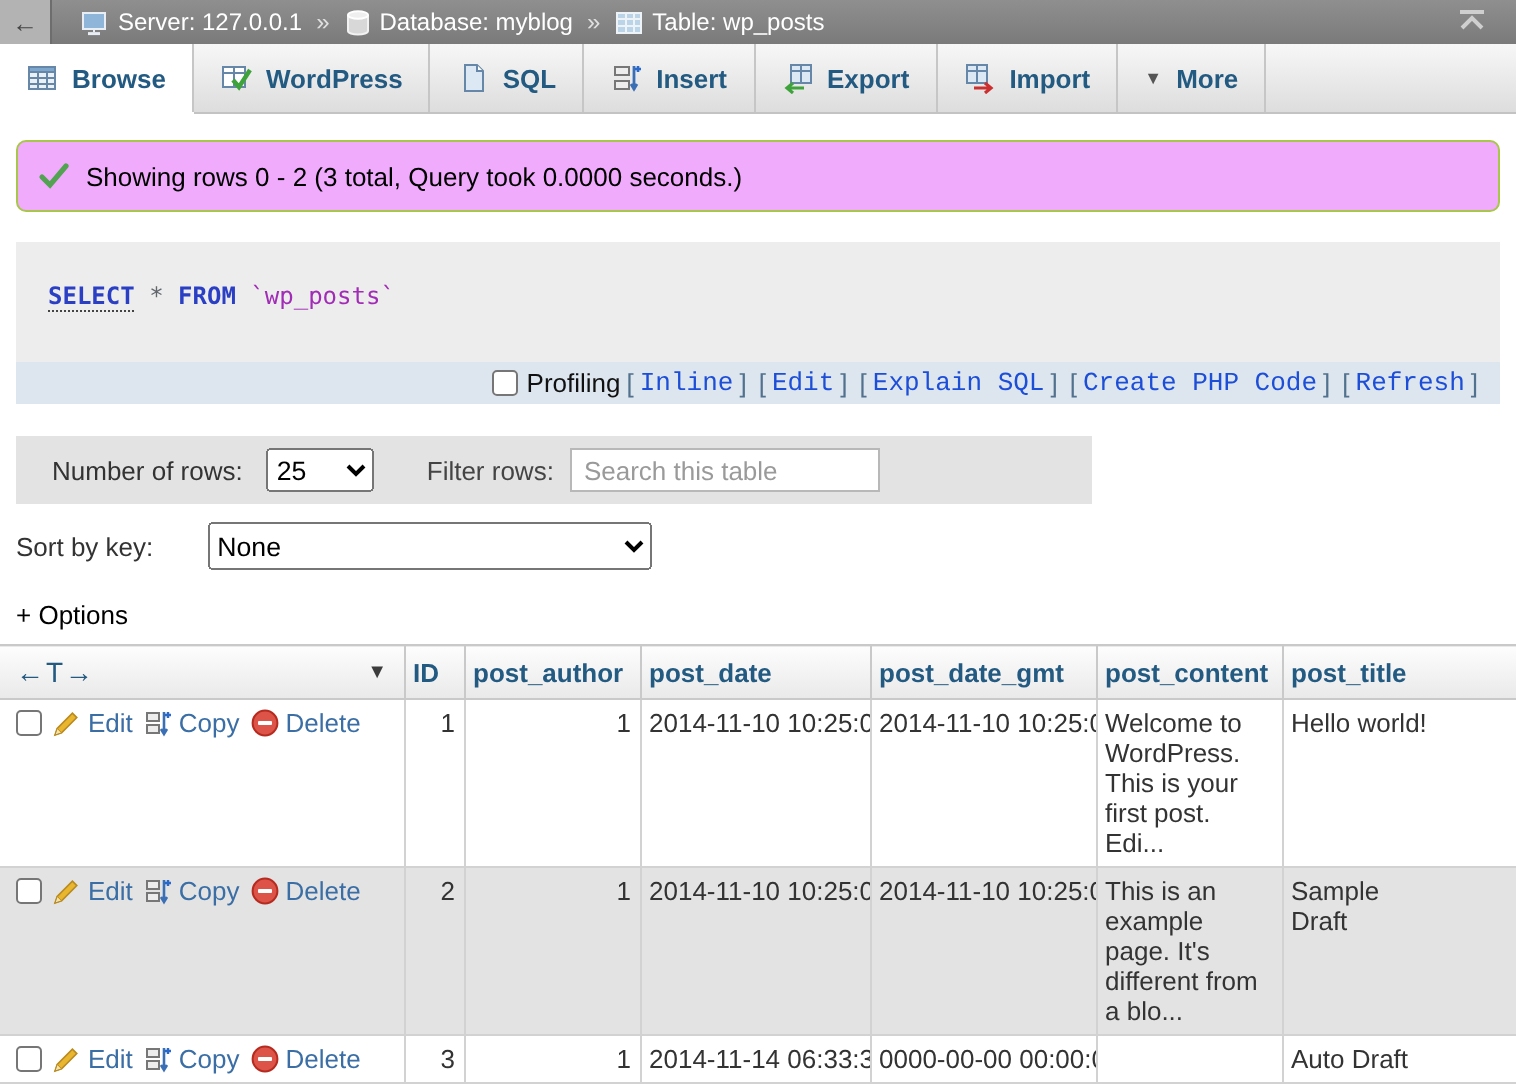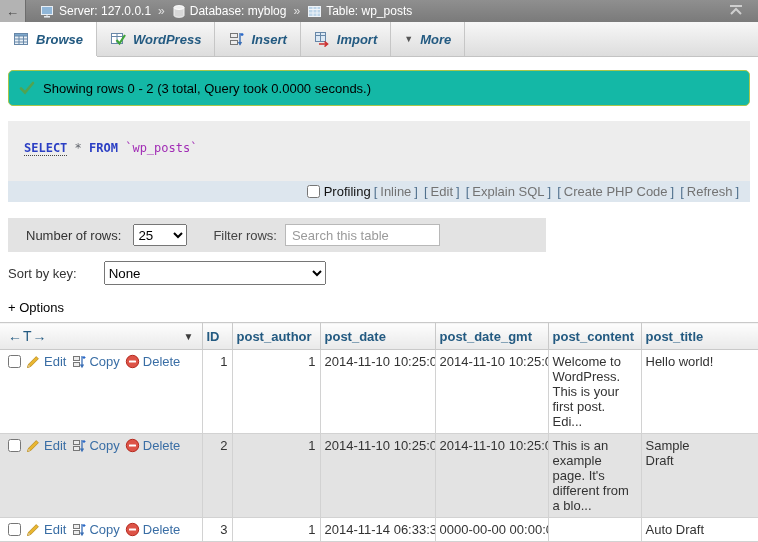--- a/index.html
+++ b/index.html
@@ -15,41 +15,41 @@
   .crumbs { display:flex; align-items:center; gap:5px; margin-left:14px; }
   .crumb { display:flex; align-items:center; gap:4px; }
   .crumb-sep { color:#e0e0e0; margin:0 2px; }
   .collapse-btn { margin-left:auto; margin-right:14px; cursor:pointer; }
 
   
   .tabbar { height:35px; display:flex; background:linear-gradient(#f7f7f7,#ddd);
     border-bottom:1px solid #c3c3c3; }
   .tab { display:flex; align-items:center; gap:7px; padding:4px 13px;
     border-right:1px solid #c6c6c6; font-weight:bold; color:#235a81;
-    cursor:pointer;font-style:italic; }
+    cursor:pointer; }
   .tab.active { background:#fff; box-shadow:0 1px 0 #fff; }
   .more-arrow { color:#555; font-size:9px; }
 
   
-  .msgbox { margin:13px 8px 0 8px; border:1px solid #a8c64a; background:#14b8a6;
+  .msgbox { margin:13px 8px 0 8px; border:1px solid #a8c64a; background:#f0abfc;
     border-radius:5px; padding:9px 10px; display:flex; align-items:center;
     gap:8px; color:#000; }
 
   
   .querybox { margin:15px 8px 0 8px; background:#ededed; }
   .query-sql { padding:20px 28px 26px 16px;
     font-family:"DejaVu Sans Mono","Liberation Mono",monospace; font-size:12px; }
   .sql-kw { color:#2b3fc4; font-weight:bold; }
   .sql-kw.dotted { border-bottom:1px dotted #444; }
   .sql-star { color:#62666d; }
   .sql-id { color:#a12cb5; }
   .query-toolbar { background:#dde6ee; padding:3px 8px; display:flex;
     justify-content:flex-end; align-items:center; font-size:13px; color:#111; }
   .query-toolbar input { margin-right:4px; }
-  .qt-link { color:#737373; text-decoration:none; cursor:pointer; }
+  .qt-link { color:#1d4ed8; text-decoration:none; cursor:pointer;font-family:Liberation Mono, monospace; }
   .qt-bracket { color:#51718e; margin:0 3px; }
 
   
   .rowbar { margin:16px 0 0 8px; width:538px; height:34px; background:#e3e3e3;
     display:flex; align-items:center; color:#333; }
   .rowbar-label { margin-left:18px; }
   .rows-select { margin-left:12px; width:54px; height:22px; }
   .filter-label { margin-left:26px; color:#444; }
   .filter-input { margin-left:8px; width:155px; height:22px;
     border:1px solid #b8b8b8; padding:0 6px; font-size:13px; color:#333;
@@ -150,26 +150,42 @@
     <svg width="16" height="16" viewBox="0 0 16 16">
       <rect x="1.5" y="2.5" width="11" height="10" fill="#fff" stroke="#6787a8"></rect>
       <line x1="1.5" y1="5.5" x2="12.5" y2="5.5" stroke="#6787a8"></line>
       <line x1="7" y1="2.5" x2="7" y2="12.5" stroke="#6787a8"></line>
       <path d="M6.5 9 L9.5 12.5 L15 4" stroke="#3fa33b" stroke-width="2.2" fill="none"></path>
     </svg>
     <span>WordPress</span>
   </div>
   <div class="tab">
     <svg width="16" height="16" viewBox="0 0 16 16">
+      <path d="M4.5 1.5 h6 l3 3 v10 h-9 z" fill="#dce9f5" stroke="#6787a8"></path>
+      <path d="M10.5 1.5 v3 h3" fill="#fff" stroke="#6787a8"></path>
+    </svg>
+    <span>SQL</span>
+  </div>
+  <div class="tab">
+    <svg width="16" height="16" viewBox="0 0 16 16">
       <rect x="2.5" y="2.5" width="7" height="4" fill="#ededed" stroke="#777"></rect>
       <rect x="2.5" y="9.5" width="7" height="4" fill="#ededed" stroke="#777"></rect>
       <path d="M12 2 v12 M10.5 11 L12 13.5 L13.5 11" fill="none" stroke="#3b6fb5" stroke-width="1.4"></path>
       <path d="M12.5 3.5 h3 M14 2 v3" stroke="#2a69c9" stroke-width="1.3"></path>
     </svg>
     <span>Insert</span>
+  </div>
+  <div class="tab">
+    <svg width="16" height="16" viewBox="0 0 16 16">
+      <rect x="4.5" y="1.5" width="10" height="9" fill="#dce9f5" stroke="#6787a8"></rect>
+      <line x1="4.5" y1="4.5" x2="14.5" y2="4.5" stroke="#6787a8"></line>
+      <line x1="9.5" y1="1.5" x2="9.5" y2="10.5" stroke="#6787a8"></line>
+      <path d="M11 13 H3 M5.5 10.5 L2.5 13 L5.5 15.5" stroke="#3fa33b" stroke-width="1.6" fill="none"></path>
+    </svg>
+    <span>Export</span>
   </div>
   <div class="tab">
     <svg width="16" height="16" viewBox="0 0 16 16">
       <rect x="1.5" y="1.5" width="10" height="9" fill="#dce9f5" stroke="#6787a8"></rect>
       <line x1="1.5" y1="4.5" x2="11.5" y2="4.5" stroke="#6787a8"></line>
       <line x1="6.5" y1="1.5" x2="6.5" y2="10.5" stroke="#6787a8"></line>
       <path d="M5 13 H13 M10.5 10.5 L13.5 13 L10.5 15.5" stroke="#cc2f2f" stroke-width="1.6" fill="none"></path>
     </svg>
     <span>Import</span>
   </div>

